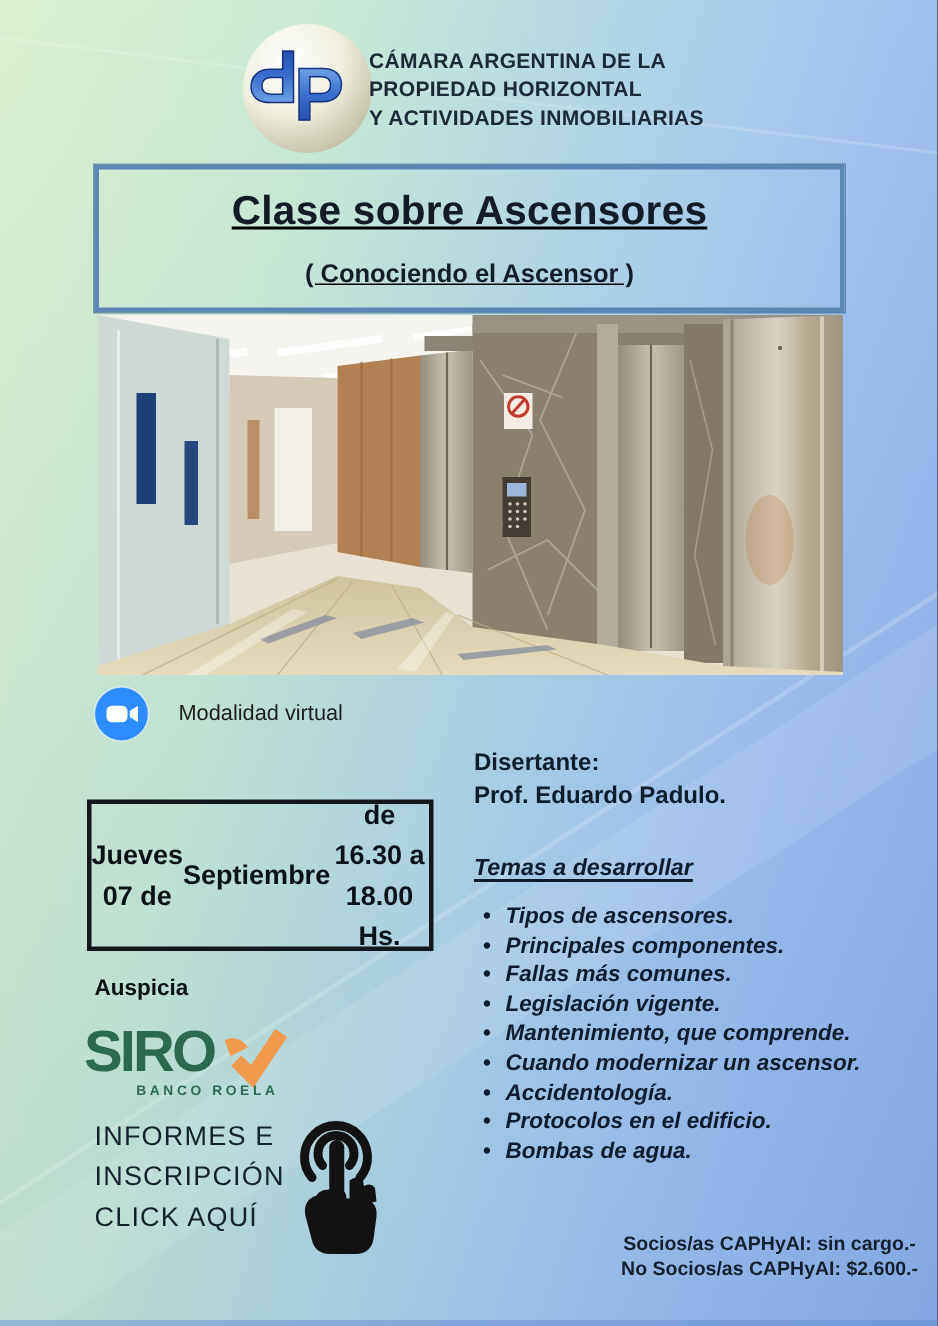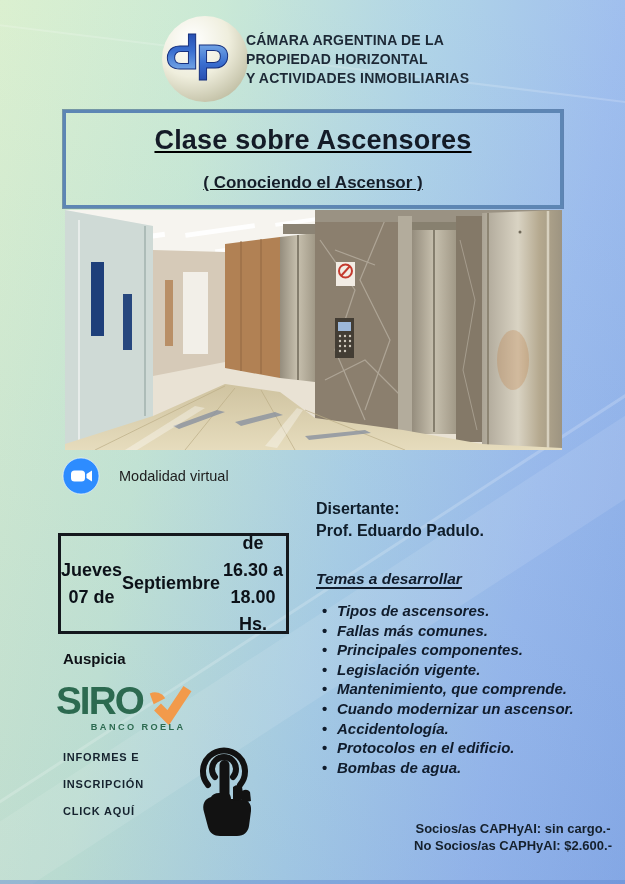--- a/index.html
+++ b/index.html
@@ -59,21 +59,21 @@
   .topics-list { position:absolute; left:320px; top:601px; width:300px; list-style:none; }
   .topics-list li { font-size:15px; font-weight:bold; font-style:italic; color:#101c2c;
                     line-height:19.6px; padding-left:17px; position:relative; }
   .topics-list li::before { content:"•"; position:absolute; left:2px; font-style:normal; }
 
   
   .sponsor-label { position:absolute; left:63px; top:650px; font-size:15px; font-weight:bold; color:#0e1116; }
   .siro-logo { position:absolute; left:56px; top:678px; width:145px; height:62px; }
 
   
-  .cta-text { position:absolute; left:63px; top:744px; font-size:11px; font-weight:700;
+  .cta-text { position:absolute; left:63px; top:744px; font-size:18px; font-weight:400;
               letter-spacing:.8px; line-height:27px; color:#15222e; cursor:pointer; }
   .hand-icon { position:absolute; left:183px; top:739px; width:84px; height:98px; cursor:pointer; }
 
   
   .pricing { position:absolute; right:13px; top:820px; text-align:center;
              font-size:13px; font-weight:bold; color:#15202c; line-height:17px; }
 </style>
 </head>
 <body>
 
@@ -250,22 +250,22 @@
 
   <div class="date-box">
     <div>Jueves 07 de</div>
     <div>Septiembre</div>
     <div>de 16.30 a 18.00 Hs.</div>
   </div>
 
   <div class="temas-head">Temas a desarrollar</div>
   <ul class="topics-list">
     <li><span>Tipos de ascensores.</span></li>
+    <li><span>Principales componentes.</span></li>
     <li><span>Fallas más comunes.</span></li>
-    <li><span>Principales componentes.</span></li>
     <li><span>Legislación vigente.</span></li>
     <li><span>Mantenimiento, que comprende.</span></li>
     <li><span>Cuando modernizar un ascensor.</span></li>
     <li><span>Accidentología.</span></li>
     <li><span>Protocolos en el edificio.</span></li>
     <li><span>Bombas de agua.</span></li>
   </ul>
 
   <div class="sponsor-label">Auspicia</div>
   <div class="siro-logo">

